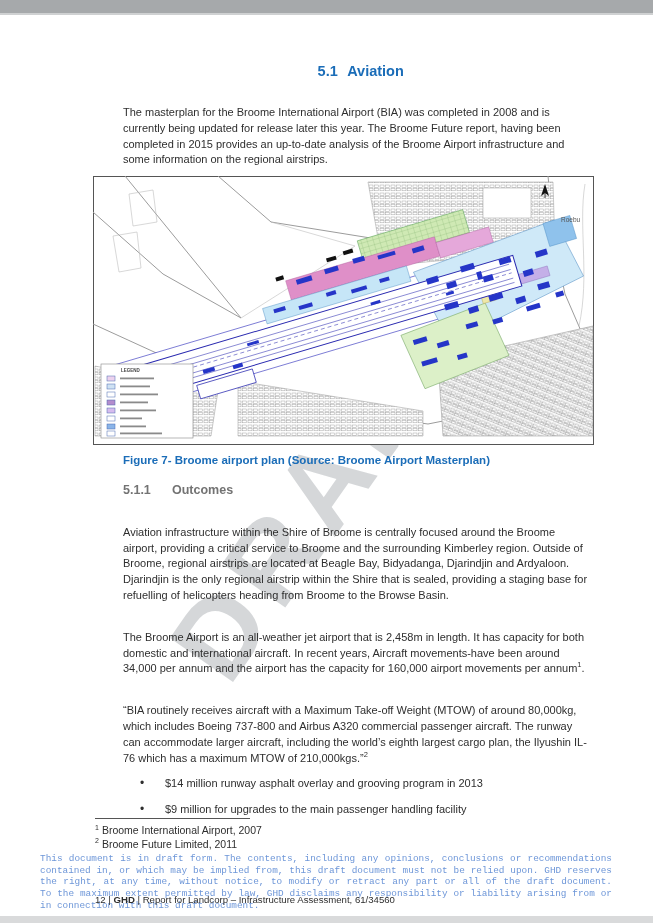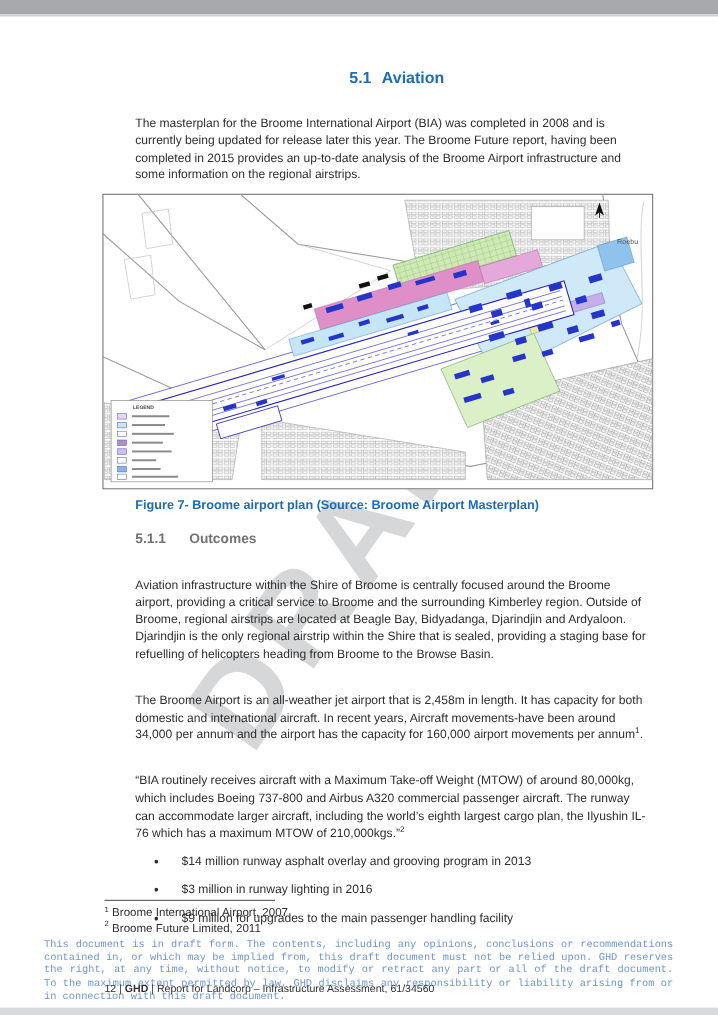--- a/index.html
+++ b/index.html
@@ -233,21 +233,20 @@
   <p class="body-p">Aviation infrastructure within the Shire of Broome is centrally focused around the Broome airport, providing a critical service to Broome and the surrounding Kimberley region. Outside of Broome, regional airstrips are located at Beagle Bay, Bidyadanga, Djarindjin and Ardyaloon. Djarindjin is the only regional airstrip within the Shire that is sealed, providing a staging base for refuelling of helicopters heading from Broome to the Browse Basin.</p>
 
   <p class="body-p"><span>The Broome Airport is an all-weather jet airport that is 2,458m in length. It has capacity for both domestic and international aircraft. In recent years, Aircraft movements-have been around 34,000 per annum and the airport has the capacity for 160,000 airport movements per annum</span><sup>1</sup><span>.</span></p>
 
   <p class="body-p"><span>“BIA routinely receives aircraft with a Maximum Take-off Weight (MTOW) of around 80,000kg, which includes Boeing 737-800 and Airbus A320 commercial passenger aircraft. The runway can accommodate larger aircraft, including the world’s eighth largest cargo plan, the Ilyushin IL-76 which has a maximum MTOW of 210,000kgs.”</span><sup>2</sup></p>
 
 
 
   <ul class="bullets">
     <li>$14 million runway asphalt overlay and grooving program in 2013</li>
-    <li>$3 million in runway lighting in 2016</li>
     <li>$9 million for upgrades to the main passenger handling facility</li>
   </ul>
 
 </div>
 
 <div class="footnotes">
   <div class="fn-sep"></div>
   <div class="fn-row"><sup>1</sup><span>Broome International Airport, 2007</span></div>
   <div class="fn-row"><sup>2</sup><span>Broome Future Limited, 2011</span></div>
 </div>

